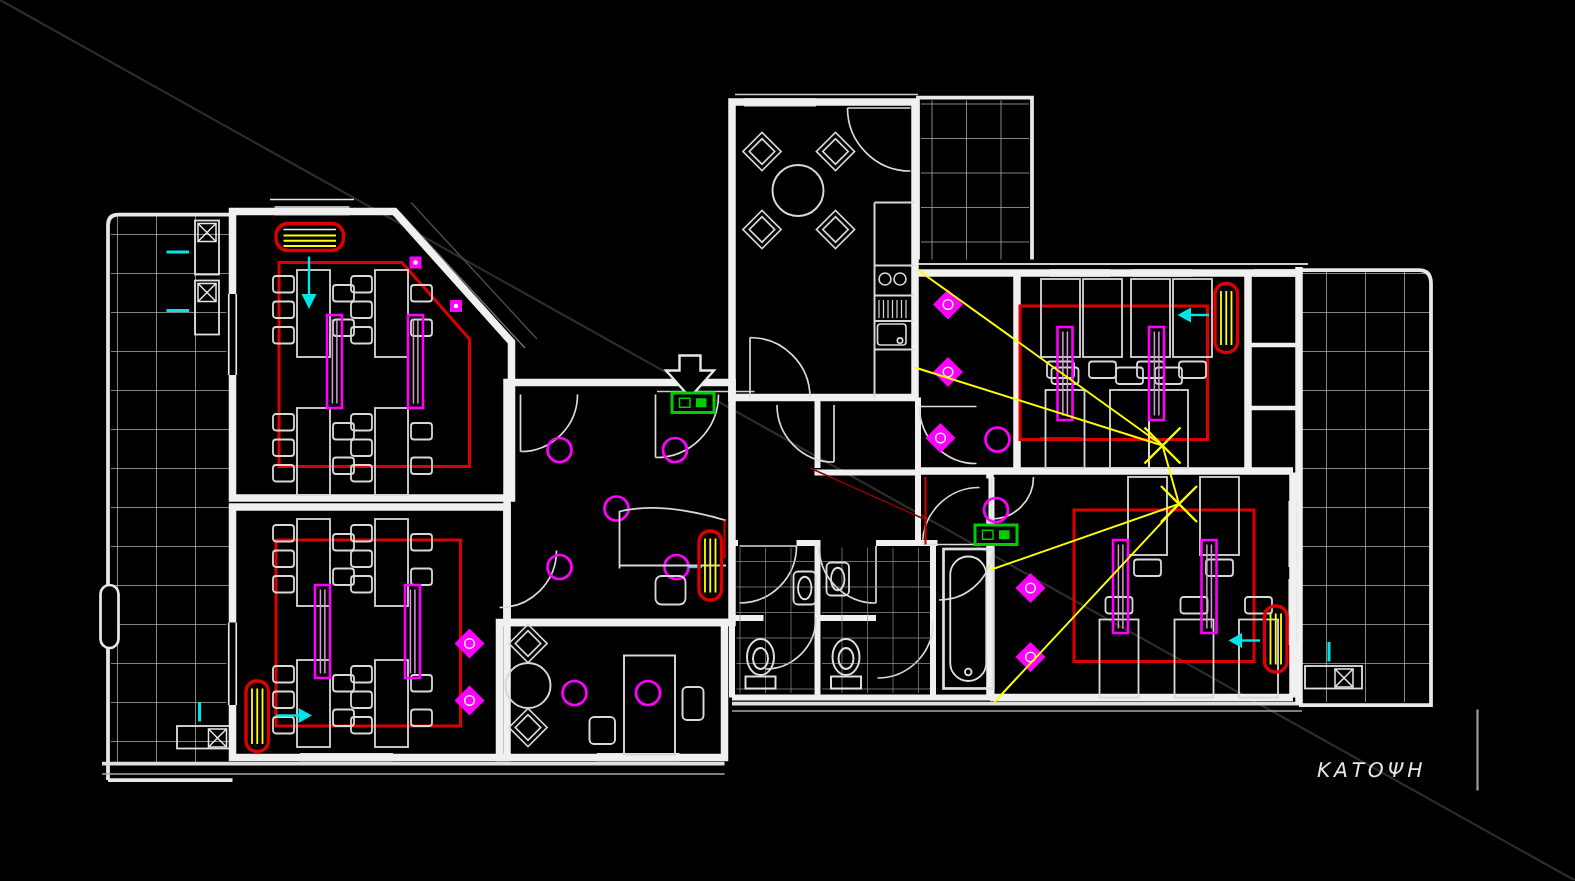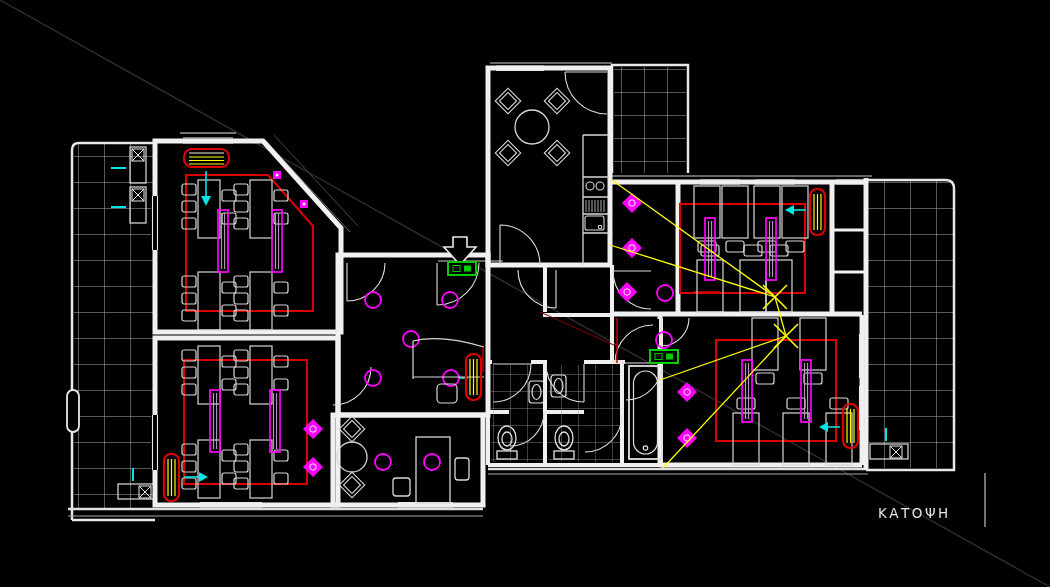--- a/index.html
+++ b/index.html
@@ -1,17 +1,17 @@
 <!DOCTYPE html>
 <html><head>
 <meta charset="utf-8">
 <style>
   html,body{margin:0;padding:0;background:#000;}
   .stage{position:relative;width:1050px;height:587px;background:#000;overflow:hidden;
-         font-family:"DejaVu Sans",sans-serif;}
+         font-family:"DejaVu Sans",sans-serif;font-style:italic;}
   svg{display:block;}
   text{font-family:"DejaVu Sans",sans-serif;}
 </style>
 </head>
 <body>
 
 <div class="stage">
 <svg width="1050" height="587" viewBox="0 0 1050 587">
   <defs>
     <pattern id="t26" width="26" height="26" patternUnits="userSpaceOnUse">

